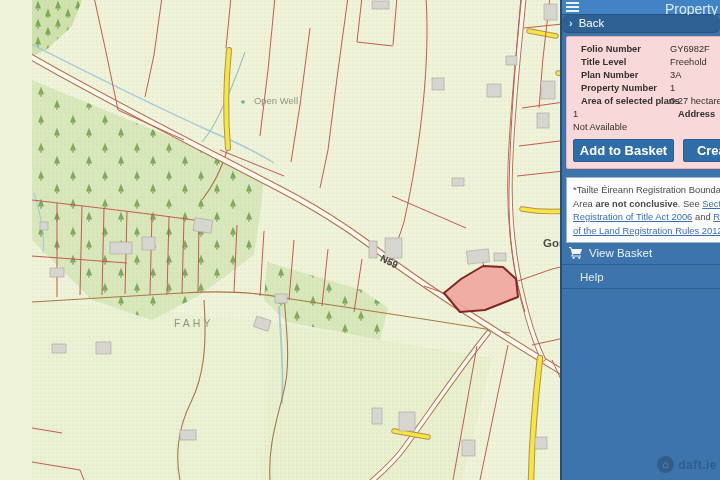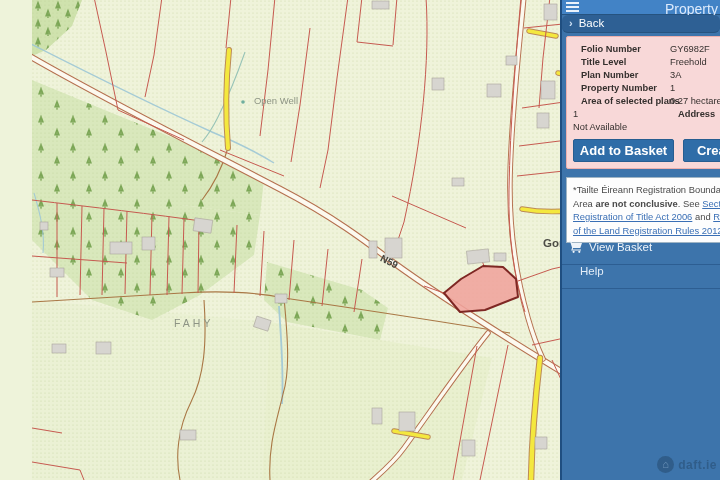--- a/index.html
+++ b/index.html
@@ -34,21 +34,21 @@
   .pbtn{flex:0 0 101px;height:23px;background:#2f6da8;border:1px solid #275d90;border-radius:2px;
     color:#fff;font-size:13px;font-weight:bold;font-family:inherit;cursor:pointer;line-height:21px;
     text-align:center;padding:0;}
   .disc-box{position:absolute;left:4px;top:177px;width:170px;background:#fdfdfd;
     border:1px solid #9fb4c4;box-sizing:border-box;padding:5px 4px 5px 6px;
     font-size:9.4px;line-height:13.5px;color:#4a4a4a;}
   .disc-line{white-space:nowrap;overflow:hidden;}
   .disc-line .b{font-weight:bold;}
   .disc-line .lnk{color:#3a6fb5;text-decoration:underline;cursor:pointer;}
   .menu{position:absolute;left:0;top:241px;width:100%;}
-  .menu-item{height:23px;display:flex;color:#eef4fa;font-size:11.5px;
+  .menu-item{height:23px;display:flex;align-items:center;color:#eef4fa;font-size:11.5px;
     border-bottom:1px solid #2d5e92;cursor:pointer;}
   .menu-item .mi-icon{width:14px;margin:0 7px 0 6px;display:flex;justify-content:center;}
   .menu-item.noicon{padding-left:18px;color:#e2ecf7;}
   .watermark{position:absolute;right:3px;bottom:7px;display:flex;align-items:center;gap:4px;
     opacity:.75;}
   .wm-logo{width:17px;height:17px;border-radius:50%;background:#2c567f;display:flex;
     align-items:center;justify-content:center;color:#7c9dbd;font-size:11px;line-height:17px;}
   .wm-text{color:#2c567f;font-size:12px;font-weight:bold;letter-spacing:.5px;}
 </style>
 </head>

